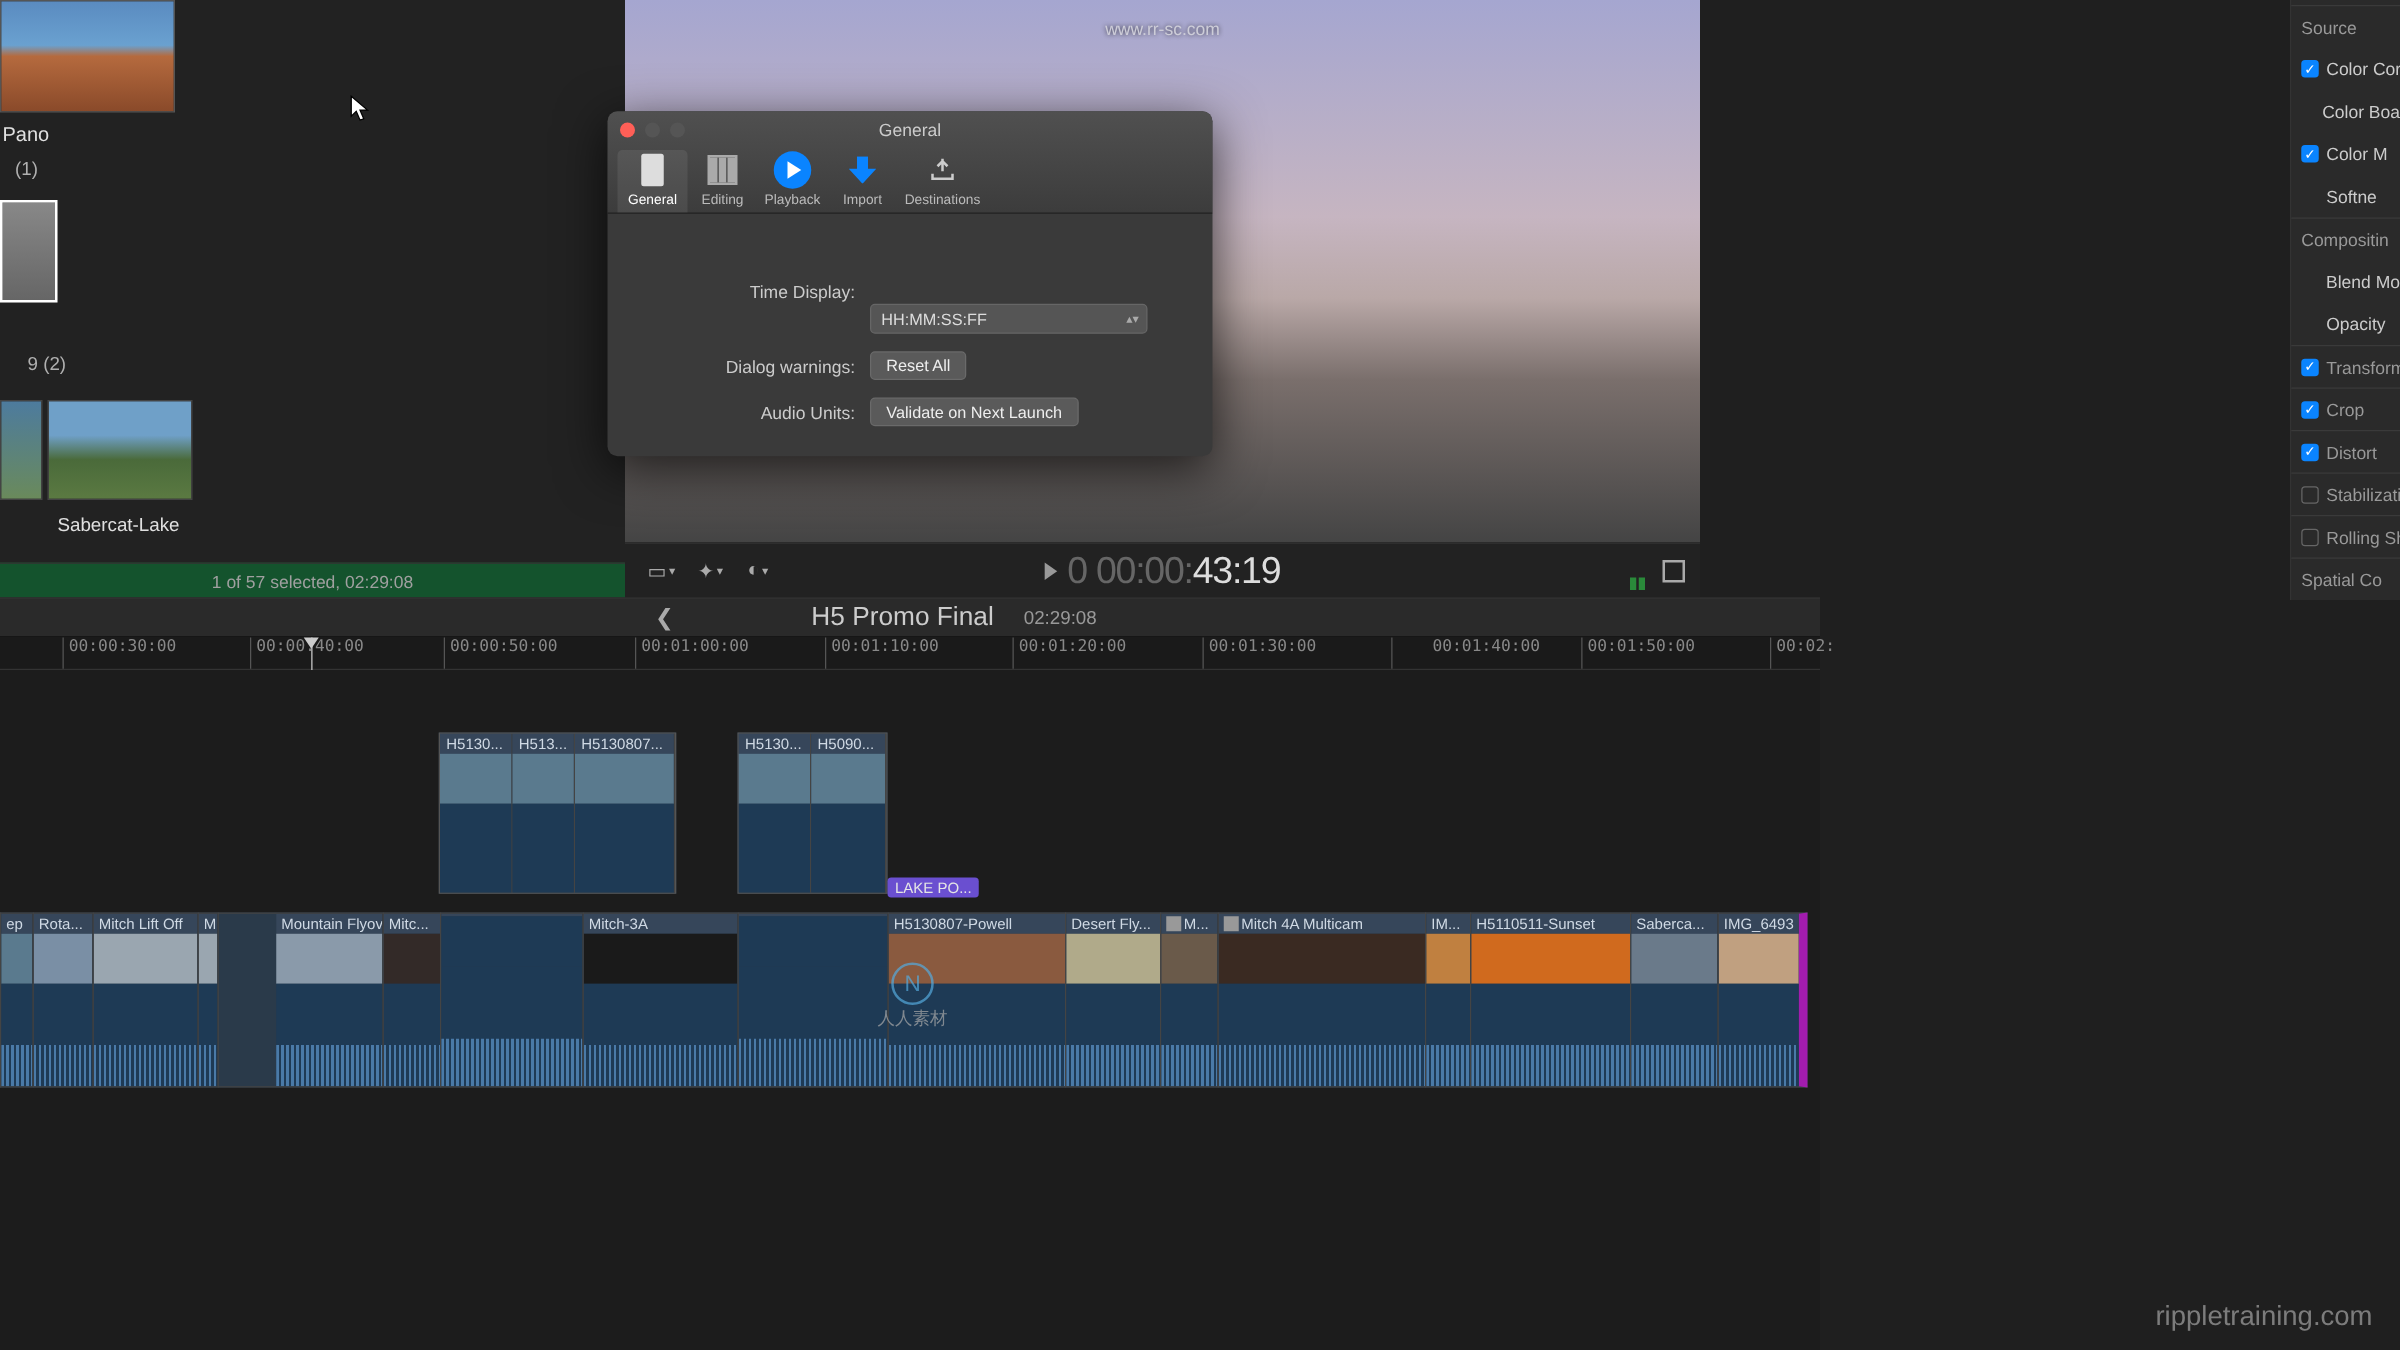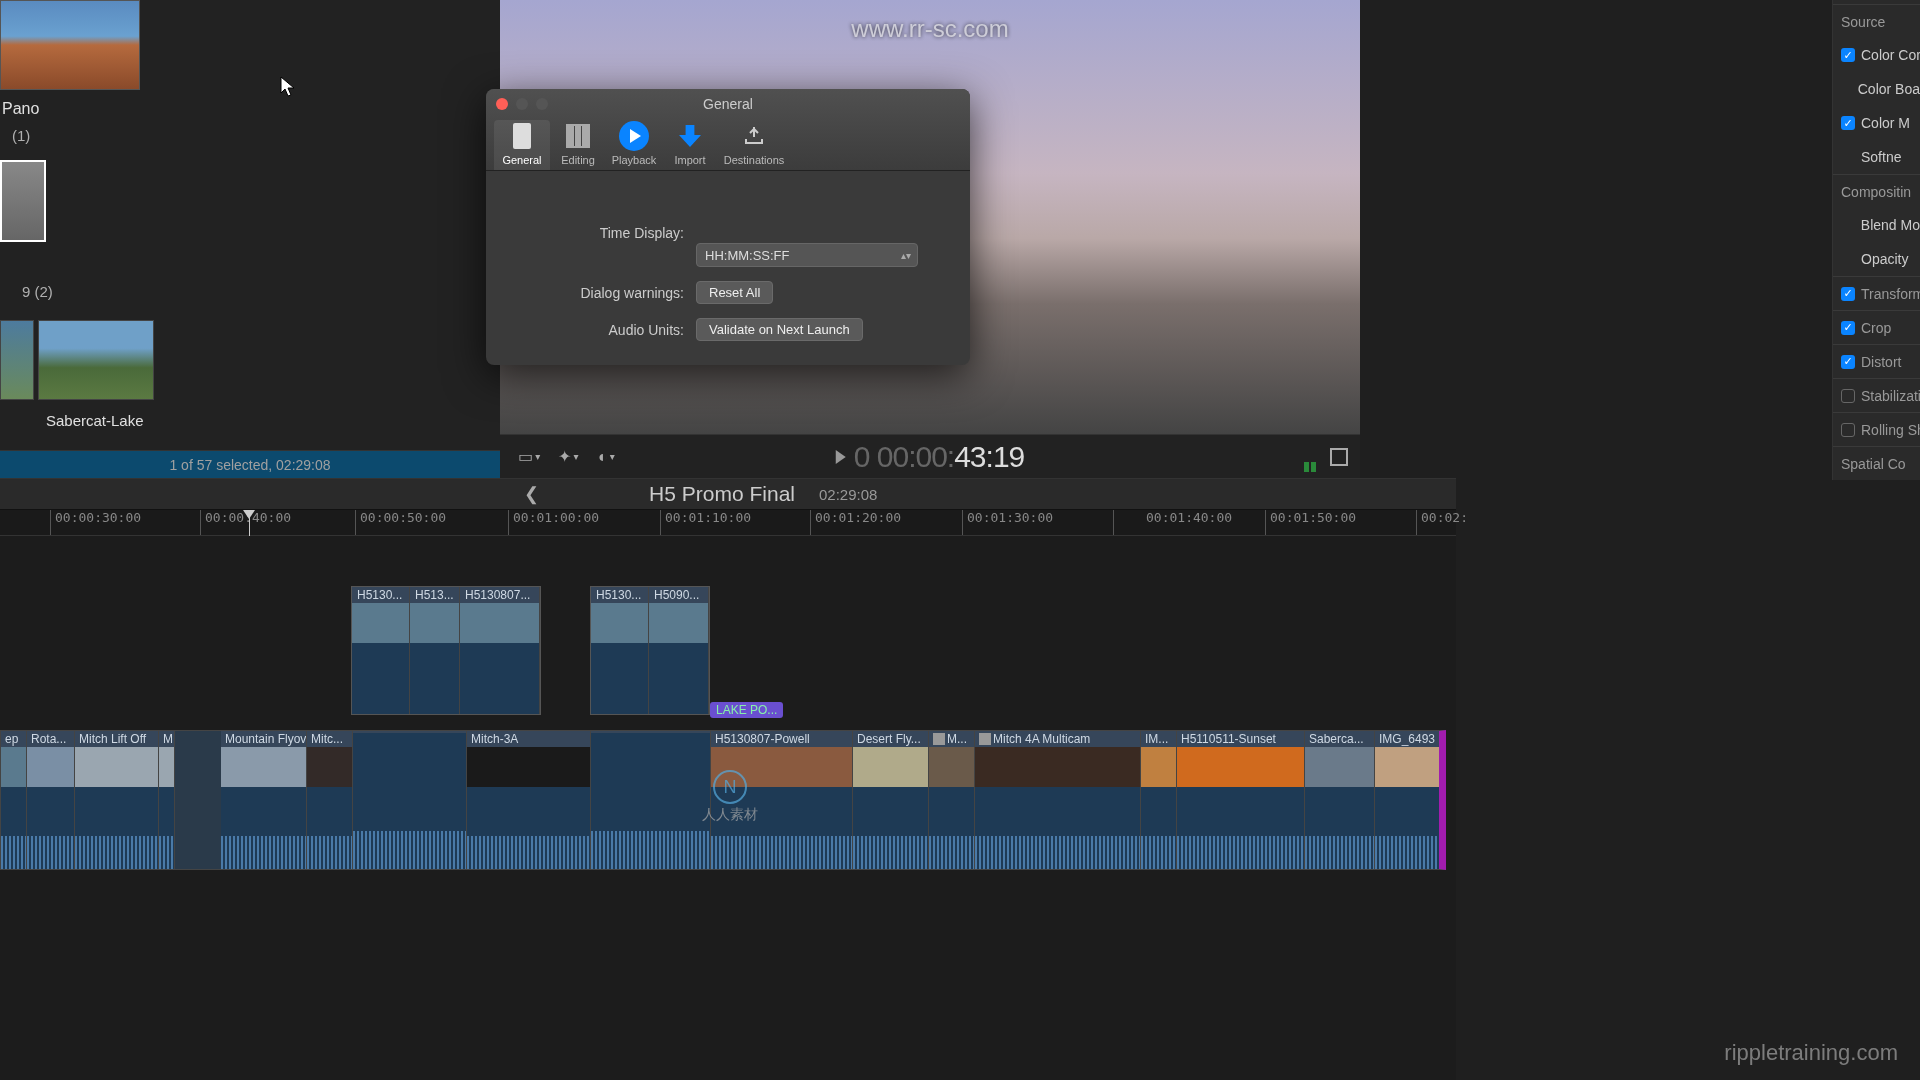--- a/index.html
+++ b/index.html
@@ -8,26 +8,26 @@
   
   .browser { position: absolute; left: 0; top: 0; width: 500px; height: 480px; background: #222; }
   .pano-thumb { position: absolute; left: 0; top: 0; width: 140px; height: 90px; background: linear-gradient(#5a8bc0 0%, #6aa1d0 40%, #b56a3e 50%, #8a4a2a 100%); border: 1px solid #555; }
   .pano-label { position: absolute; left: 2px; top: 100px; font-size: 16px; color: #e0e0e0; }
   .cat1-label { position: absolute; left: 12px; top: 127px; font-size: 15px; color: #b0b0b0; }
   .sel-thumb { position: absolute; left: 0; top: 160px; width: 46px; height: 82px; background:#333 linear-gradient(#888,#666); border:2px solid #fff; }
   .cat2-label { position: absolute; left: 22px; top: 283px; font-size: 15px; color: #b0b0b0; }
   .lake-thumb1 { position: absolute; left: 0; top: 320px; width: 34px; height: 80px; background: linear-gradient(#4d7b9e, #6a8a5b); border:1px solid #444; }
   .lake-thumb2 { position: absolute; left: 38px; top: 320px; width: 116px; height: 80px; background: linear-gradient(#6fa0c8 0%, #6fa0c8 35%, #4a6a3a 60%, #5b7a42 100%); border:1px solid #444; }
   .lake-label { position: absolute; left: 46px; top: 412px; font-size: 15px; color: #e0e0e0; }
-  .browser-status { position: absolute; left: 0; top: 450px; width: 500px; text-align: center; font-size: 14px; color: #a0a0a0; background:#0c4a6e; height: 28px; line-height: 28px; border-top:1px solid #333; }
+  .browser-status { position: absolute; left: 0; top: 450px; width: 500px; text-align: center; font-size: 14px; color: #a0a0a0; background:#14532d; height: 28px; line-height: 28px; border-top:1px solid #333; }
 
   
   .viewer { position: absolute; left: 500px; top: 0; width: 860px; height: 434px; overflow: hidden; }
   .viewer-img { width: 100%; height: 100%; background: linear-gradient(#a5a6d0 0%, #c6b5c1 40%, #b9a8a7 55%, #7a6f6c 70%, #444 100%); }
-  .watermark-url { position: absolute; top: 15px; left: 50%; transform: translateX(-50%); color: #ddd; font-size: 24px; text-shadow: 0 0 4px #000; opacity: .7; }
+  .watermark-url { position: absolute; top: 15px; left: 50%; transform: translateX(-50%); color: #ddd; font-size: 14px; text-shadow: 0 0 4px #000; opacity: .7; }
 
   
   .viewer-bar { position: absolute; left: 500px; top: 434px; width: 860px; height: 44px; background: #222; display:flex; align-items:center; border-top:1px solid #333; }
   .vb-tools { display:flex; gap: 20px; margin-left: 18px; }
   .vb-icon { width: 20px; height: 20px; color:#aaa; display:flex; align-items:center; }
   .vb-chev { font-size:10px; margin-left:2px; }
   .timecode { position:absolute; left:50%; transform:translateX(-50%); display:flex; align-items:center; gap:8px; }
   .play-tri { width:0;height:0;border-left:10px solid #999;border-top:7px solid transparent;border-bottom:7px solid transparent; }
   .tc-text { font-size: 30px; color: #ddd; font-family: "SF Mono","Menlo",monospace; letter-spacing:-1px; }
   .tc-dim { color:#666; }
@@ -52,21 +52,21 @@
 
   
   .sec-row { position:absolute; top:50px; height:129px; }
   .clip-group { position:absolute; top:0; display:flex; background:#2a3a4a; border:1px solid #555; height:129px;justify-content:flex-end; }
   .sec-clip { display:flex; flex-direction:column; border-right:1px solid #444; }
   .sec-clip .cl-label { background:#36465a; color:#cfd9e4; font-size:12px; padding:1px 5px; white-space:nowrap; overflow:hidden; }
   .sec-clip .cl-thumb { flex:0 0 40px; background:#5a7a8e; }
   .sec-clip .cl-audio { flex:1; background:#1e3a55; }
 
   
-  .title-pill { position:absolute; background:#6a4fd0; color:#86efac; font-size:12px; border-radius:3px; padding:1px 6px; }
+  .title-pill { position:absolute; background:#6a4fd0; color:#e5e5e5; font-size:12px; border-radius:3px; padding:1px 6px; }
 
   
   .prim-row { position:absolute; top:194px; height:140px; width:100%; display:flex; }
   .prim-clip { position:relative; border:1px solid #444; border-right:none; background:#2a3a4a; display:flex; flex-direction:column; overflow:hidden; }
   .prim-clip:last-child{ border-right:7px solid #a21caf; }
   .prim-clip .pc-label { background:#36465a; color:#cfd9e4; font-size:12px; padding:1px 4px; white-space:nowrap; overflow:hidden; }
   .prim-clip .pc-thumb { flex:0 0 40px; }
   .prim-clip .pc-audio { flex:1; background:#1e3a55; position:relative; }
   .mc-badge { display:inline-block; width:12px; height:12px; background:#999; margin-right:2px; vertical-align:-2px; }
   .wave { position:absolute; bottom:0; left:0; right:0; height:40%; background:repeating-linear-gradient(90deg,#4a7aa8 0,#4a7aa8 2px,#1e3a55 2px,#1e3a55 4px); }

